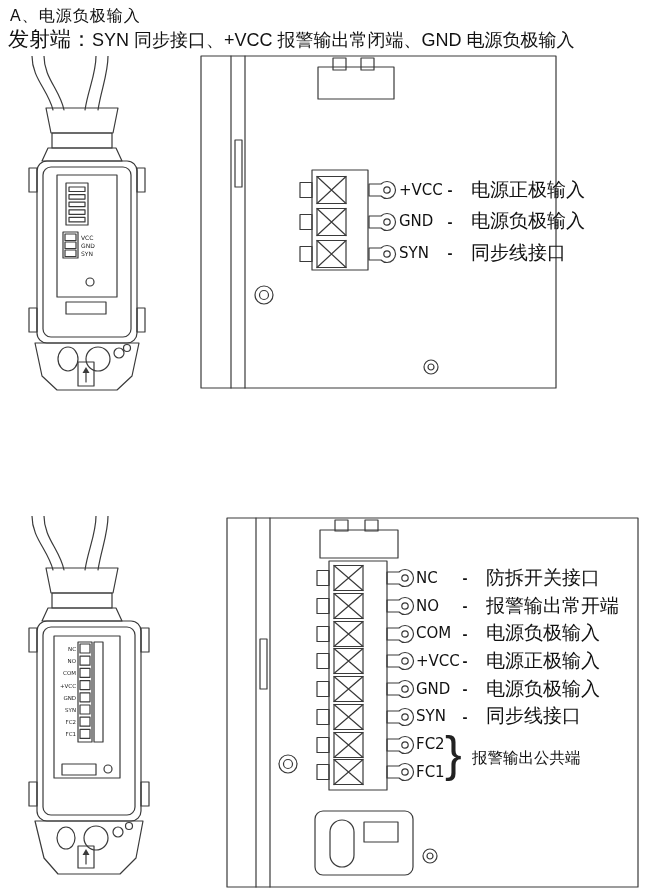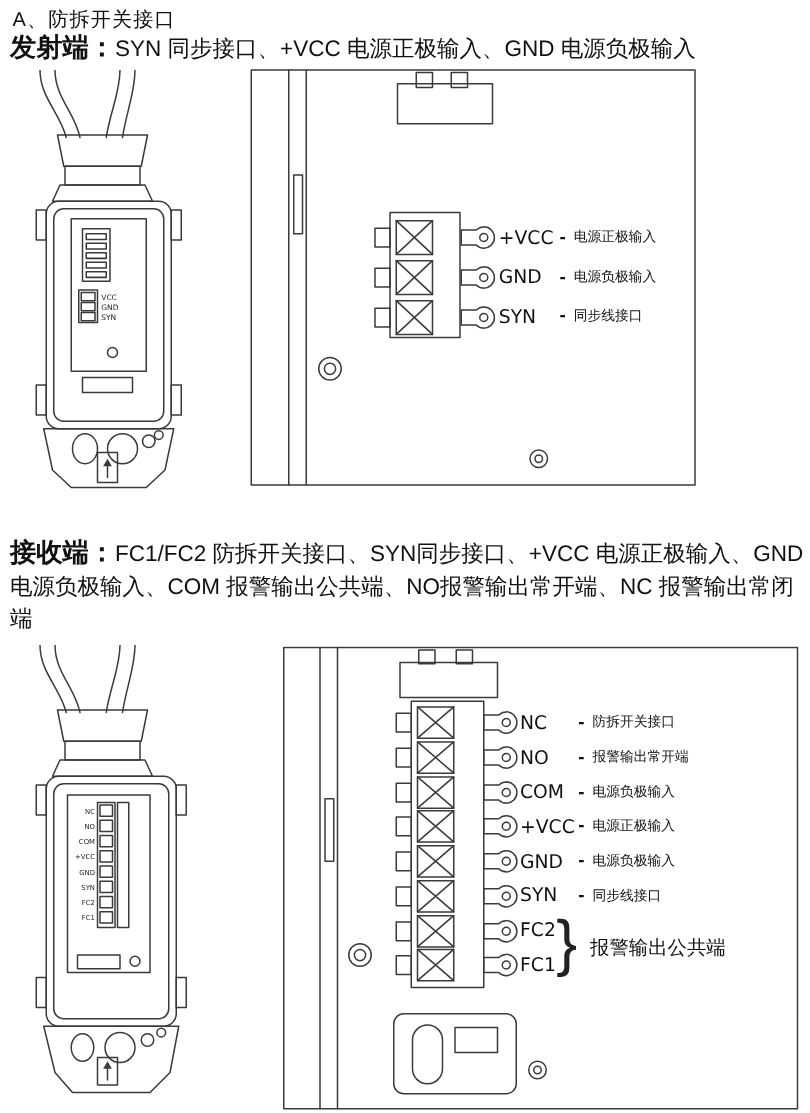--- a/index.html
+++ b/index.html
@@ -2,39 +2,39 @@
 <html><head>
 <meta charset="utf-8">
 <style>
   *{margin:0;padding:0;box-sizing:border-box}
   html,body{background:#fff}
   body{font-family:"Liberation Sans","DejaVu Sans",sans-serif;color:#111}
   .page{position:relative;width:648px;height:890px;background:#fff;overflow:hidden}
 
   .title{position:absolute;left:10px;top:6px;font-size:16px;letter-spacing:1px}
   .sec-heading{position:absolute;left:8px;font-size:18px;line-height:26px;width:636px}
-  .sec-heading .lead{font-size:21px;font-weight:bold}
+  .sec-heading .lead{font-size:21px;font-weight:normal}
   .tx-heading{top:26px}
   .rx-heading{top:430px}
 
   svg.art{position:absolute}
   .ln{stroke:#3a3a3a;stroke-width:1.2;fill:none;stroke-linejoin:round;stroke-linecap:round}
   .fillDark{fill:#3a3a3a;stroke:none}
   .svgtxt{fill:#222;stroke:none;font-family:"DejaVu Sans",sans-serif}
 
   .term-rows{position:absolute}
   .tx-rows{left:399px;top:174px}
   .tx-rows .term-row{height:31.5px}
   .rx-rows{left:416px;top:564px}
   .rx-rows .term-row{height:27.7px}
   .term-row{display:flex;align-items:center;font-size:15px;white-space:nowrap}
   .tname{display:inline-block;width:44px;font-family:"DejaVu Sans",sans-serif}
   .rx-rows .tname{width:42px}
   .tsep{display:inline-block;width:14px;text-align:center;font-weight:bold}
-  .tdesc{margin-left:2px;font-size:11px}
+  .tdesc{margin-left:14px;font-size:19px}
 
   .fc-brace{position:absolute;left:445px;top:729px;font-size:50px;line-height:1;font-weight:300;color:#222}
   .fc-desc{position:absolute;left:472px;top:748px;font-size:15.5px}
 </style>
 </head>
 <body>
 
 <div class="page">
 
   <svg width="0" height="0" style="position:absolute" aria-hidden="true">
@@ -57,24 +57,24 @@
           <circle r="4.5"></circle>
         </g>
       <g id="screw7">
           <circle r="7"></circle>
           <circle r="3"></circle>
         </g>
       <rect id="tab" width="8" height="24"></rect>
     </defs>
   </svg>
 
-  <div class="title">A、防拆开关接口</div>
+  <div class="title">A、电源负极输入</div>
 
   <div class="sec-heading tx-heading">
-    <span class="lead">发射端：</span><span>SYN 同步接口、+VCC 电源正极输入、GND 电源负极输入</span>
+    <span class="lead">发射端：</span><span>SYN 同步接口、+VCC 报警输出常闭端、GND 电源负极输入</span>
   </div>
 
   <svg class="art" style="left:6px;top:56px" width="168" height="338" viewBox="0 0 168 338">
     <g class="ln">
       <g>
         <path d="M26,0 C26,22 42,34 47,54"></path>
           <path d="M38,0 C38,22 54,34 58,54"></path>
         <path d="M90,0 C90,18 82,34 79,54"></path>
           <path d="M102,0 C102,18 95,34 92,54"></path>
       </g>
@@ -165,23 +165,20 @@
       <span class="tsep">-</span>
       <span class="tdesc">电源负极输入</span>
     </div>
     <div class="term-row">
       <span class="tname">SYN</span>
       <span class="tsep">-</span>
       <span class="tdesc">同步线接口</span>
     </div>
   </div>
 
-  <div class="sec-heading rx-heading">
-    <span class="lead">接收端：</span><span>FC1/FC2 防拆开关接口、SYN同步接口、+VCC 电源正极输入、GND 电源负极输入、COM 报警输出公共端、NO报警输出常开端、NC 报警输出常闭端</span>
-  </div>
 
   <svg class="art" style="left:6px;top:516px" width="178" height="374" viewBox="0 0 178 374">
     <g class="ln">
       <g>
         <path d="M26,0 C26,22 42,34 47,54"></path>
           <path d="M38,0 C38,22 54,34 58,54"></path>
         <path d="M90,0 C90,18 82,34 79,54"></path>
           <path d="M102,0 C102,18 95,34 92,54"></path>
       </g>
       <polygon points="40,52 112,52 107,77 45,77"></polygon>

